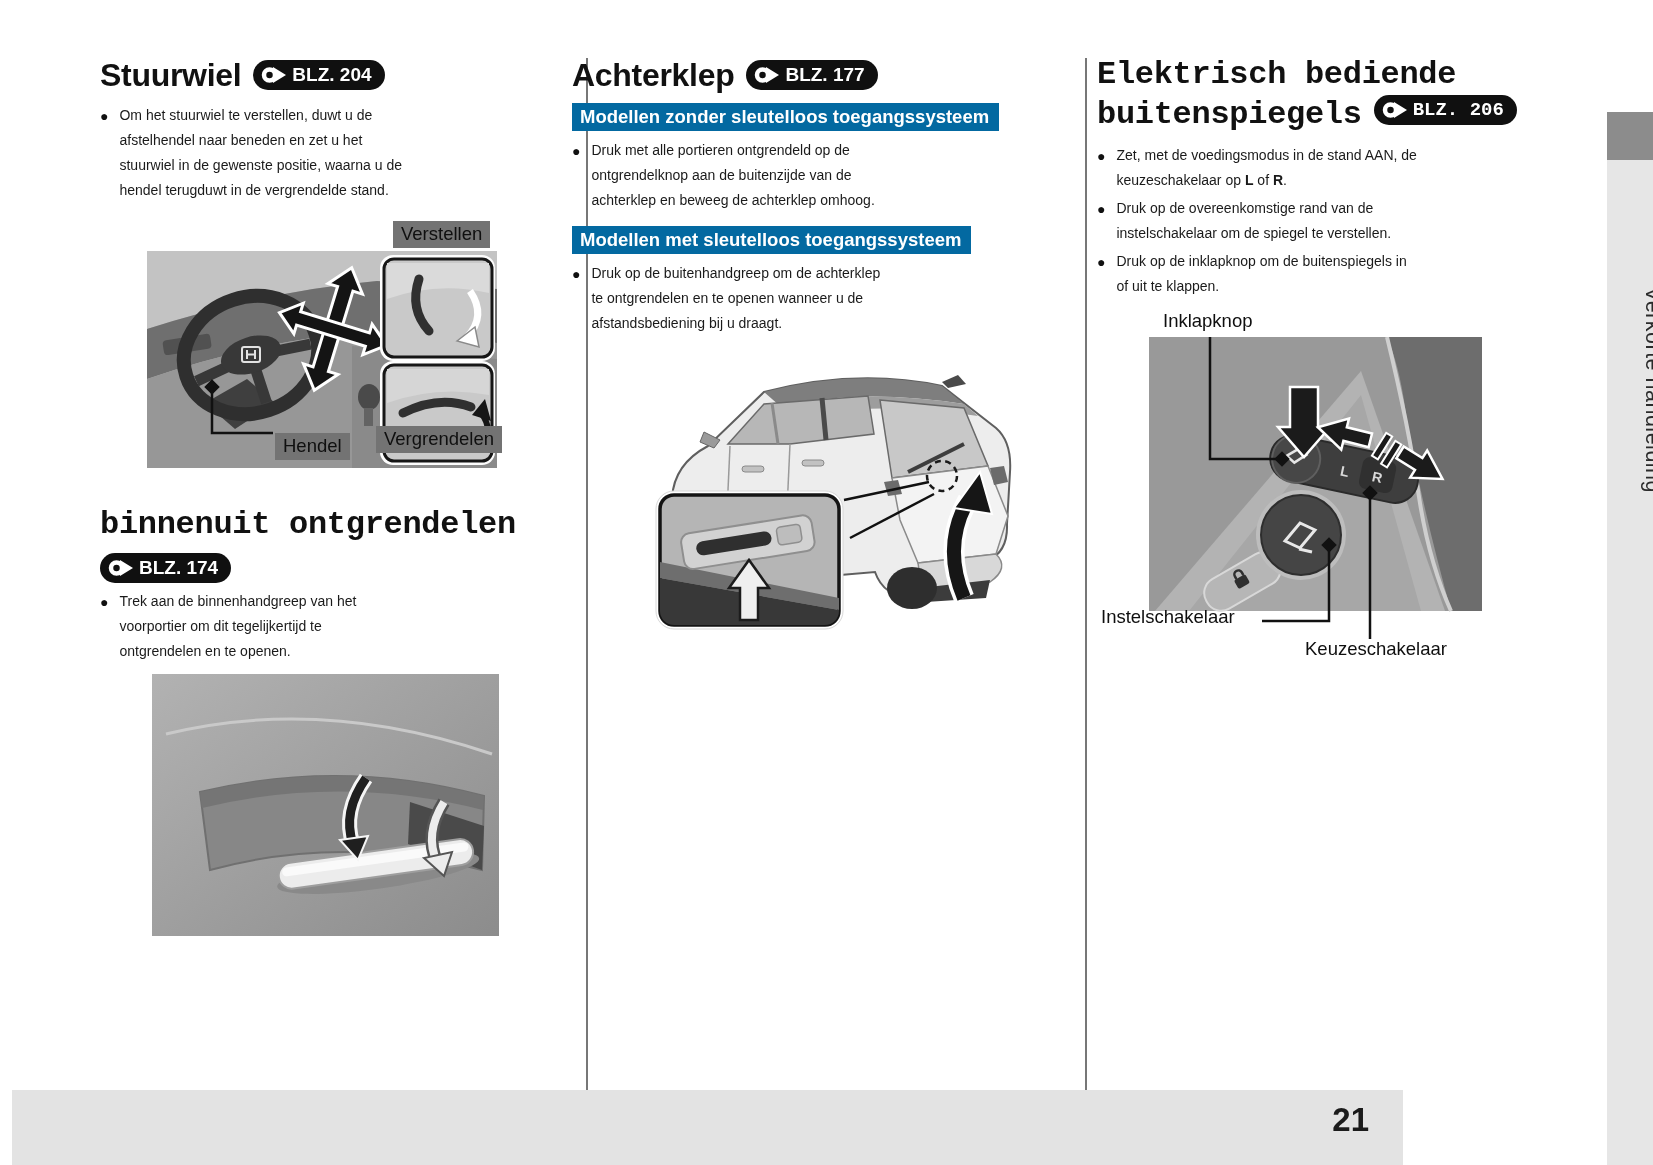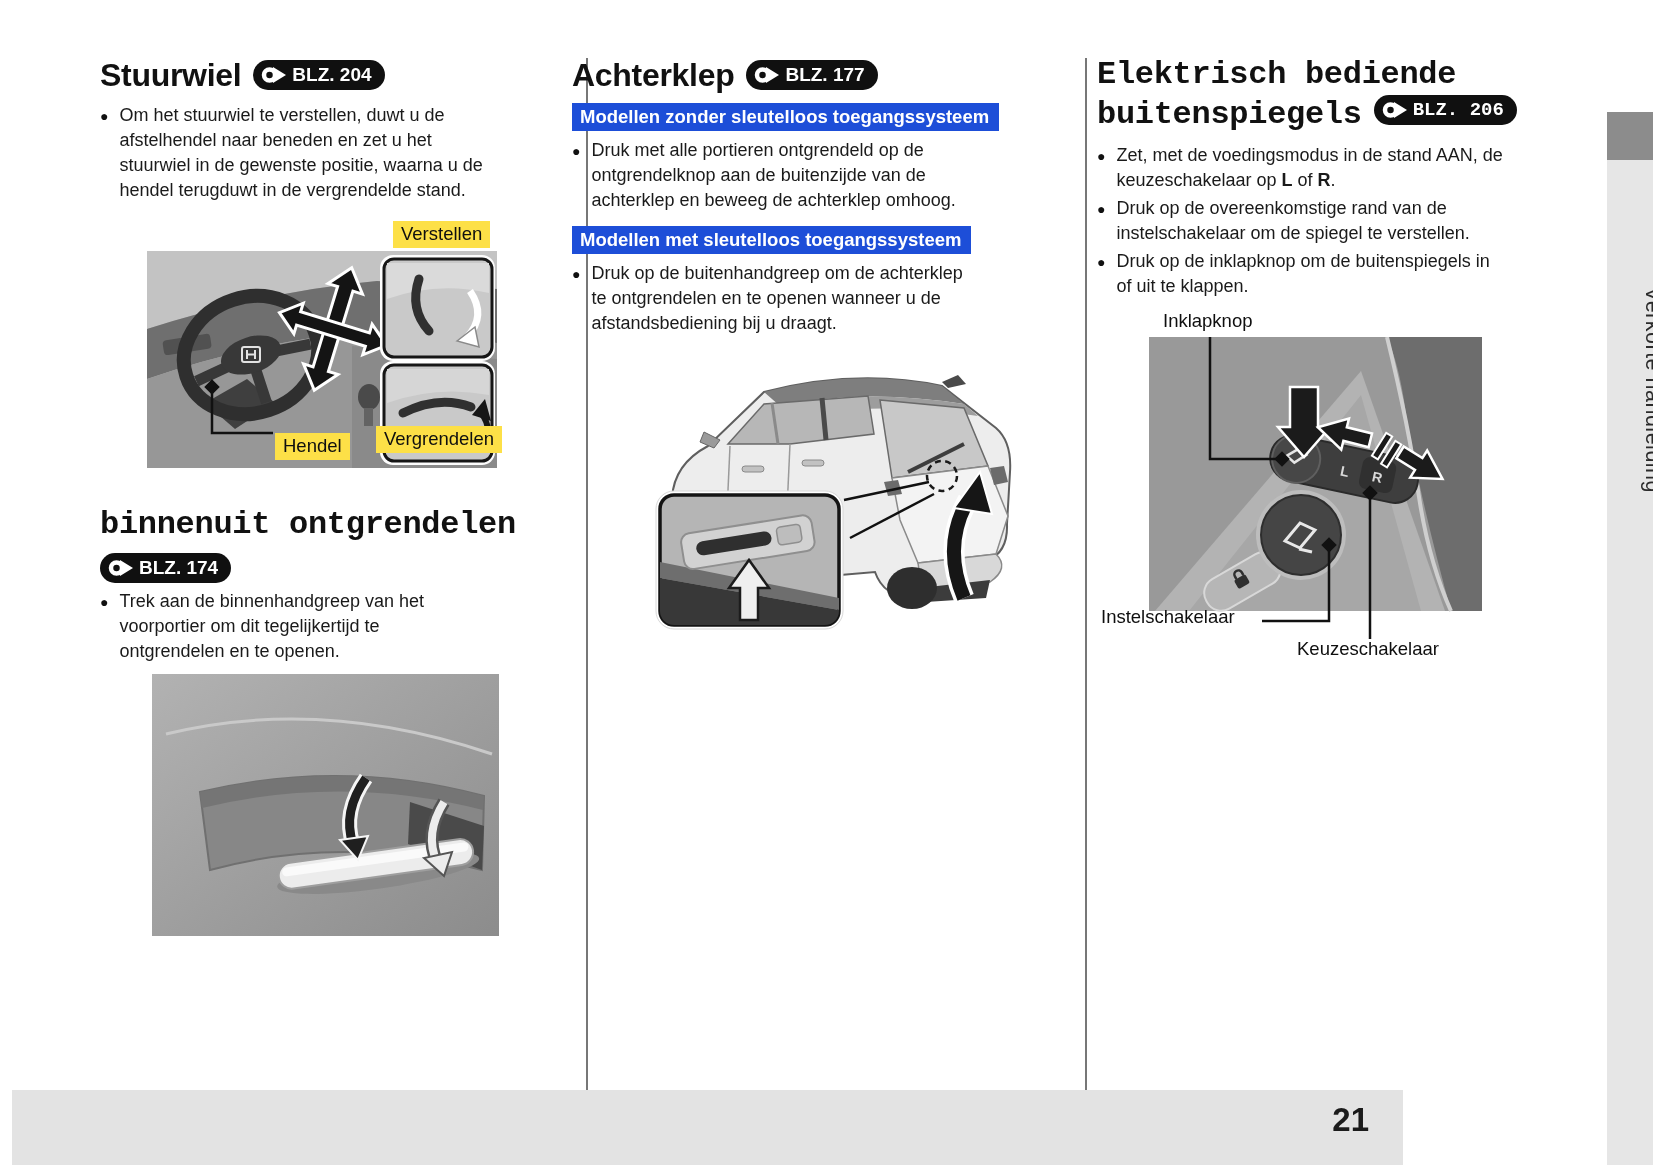--- a/index.html
+++ b/index.html
@@ -17,26 +17,26 @@
   .h1.stack{display:block;font-family:Liberation Mono, monospace;}
   .h1 .trow{display:flex;gap:12px;white-space:nowrap;}
   .badge{display:inline-flex;align-items:center;gap:5px;background:#101010;color:#fff;
          border-radius:16px;height:30px;padding:0 13px 0 8px;font-size:19px;font-weight:700;
          letter-spacing:0;white-space:nowrap;flex:0 0 auto;}
   .badge svg{display:block;}
   .bullets{margin-top:8px;}
   .bullet{display:flex;gap:11px;margin:0 0 3px 0;}
   .dot{font-size:14px;line-height:25px;color:#111;flex:0 0 auto;padding-top:1px;}
   .btext{min-width:0;}
-  .line{display:block;white-space:nowrap;font-size:18px;line-height:25px;}
+  .line{display:block;white-space:nowrap;font-size:14px;line-height:25px;}
   .line b{font-weight:800;}
-  .secbar{display:inline-block;background:#1d4ed8;color:#fff;font-weight:700;font-size:18.5px;
+  .secbar{display:inline-block;background:#0369a1;color:#fff;font-weight:700;font-size:18.5px;
           line-height:23px;padding:2px 10px 3px 8px;margin:8px 0 5px 0;white-space:nowrap;}
   .figwrap{position:relative;}
-  .figlabel{position:absolute;background:#fde047;color:#0f0f0f;font-size:18.5px;line-height:24px;
+  .figlabel{position:absolute;background:#737373;color:#0f0f0f;font-size:18.5px;line-height:24px;
             padding:1px 8px 2px 8px;white-space:nowrap;z-index:3;}
   .flowlabel{font-size:18.5px;line-height:24px;color:#0f0f0f;white-space:nowrap;}
   .sidebar-tab{position:absolute;left:1595px;top:112px;width:58px;height:48px;background:#8c8c8c;}
   .sidebar-strip{position:absolute;left:1595px;top:160px;width:58px;height:1005px;background:#e6e6e6;}
   .vtext{position:absolute;left:1595px;top:170px;width:58px;height:440px;display:flex;
          justify-content:center;writing-mode:vertical-rl;font-size:21.5px;color:#2b2b2b;
          letter-spacing:0.5px;z-index:2;}
   .footer{position:absolute;left:0;top:1090px;width:1391px;height:75px;background:#e3e3e3;}
   .pagenum{position:absolute;right:34px;top:11px;font-size:33px;font-weight:600;color:#1b1b1b;}
   svg text{font-family:"Liberation Sans",sans-serif;}
@@ -303,21 +303,21 @@
           <span class="line">Druk op de inklapknop om de buitenspiegels in</span>
           <span class="line">of uit te klappen.</span>
         </span>
       </div>
     </div>
 
     <div class="flowlabel" style="margin:10px 0 4px 66px;">Inklapknop</div>
 
     <div class="figwrap" style="height:336px;">
       <span class="figlabel" style="left:4px;top:268px;background:transparent;padding:0;">Instelschakelaar</span>
-      <span class="figlabel" style="left:200px;top:300px;background:transparent;padding:0;">Keuzeschakelaar</span>
+      <span class="figlabel" style="left:208px;top:300px;background:transparent;padding:0;">Keuzeschakelaar</span>
       <svg width="333" height="330" viewBox="0 0 333 330" style="position:absolute;left:52px;top:0;">
         <rect width="333" height="274" fill="#999999"></rect>
         <path d="M238,0 H333 V274 H302 Q268,150 256,70 Q250,28 238,0 Z" fill="#6d6d6d"></path>
         <path d="M238,0 Q260,90 270,160 Q280,225 302,274" stroke="#cfcfcf" stroke-width="4" fill="none"></path>
         <polygon points="6,274 212,34 296,274" fill="#b3b3b3"></polygon>
         <polygon points="40,274 212,58 272,274" fill="#a7a7a7"></polygon>
         <g transform="rotate(-30 92 244)">
           <rect x="52" y="228" width="82" height="34" rx="16" fill="#b6b6b6" stroke="#d8d8d8" stroke-width="2"></rect>
           <rect x="86" y="240" width="13" height="10" rx="2" fill="#2f2f2f"></rect>
           <path d="M89,240 v-3 a4,4 0 0 1 8,0 v3" stroke="#2f2f2f" stroke-width="2.5" fill="none"></path>

